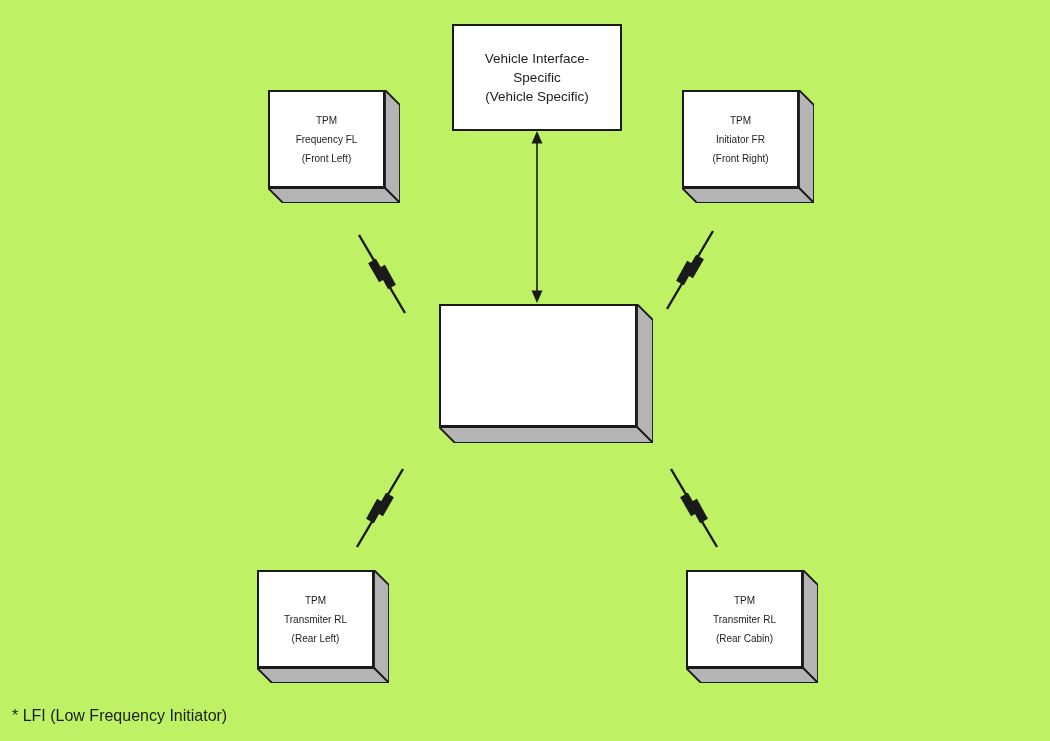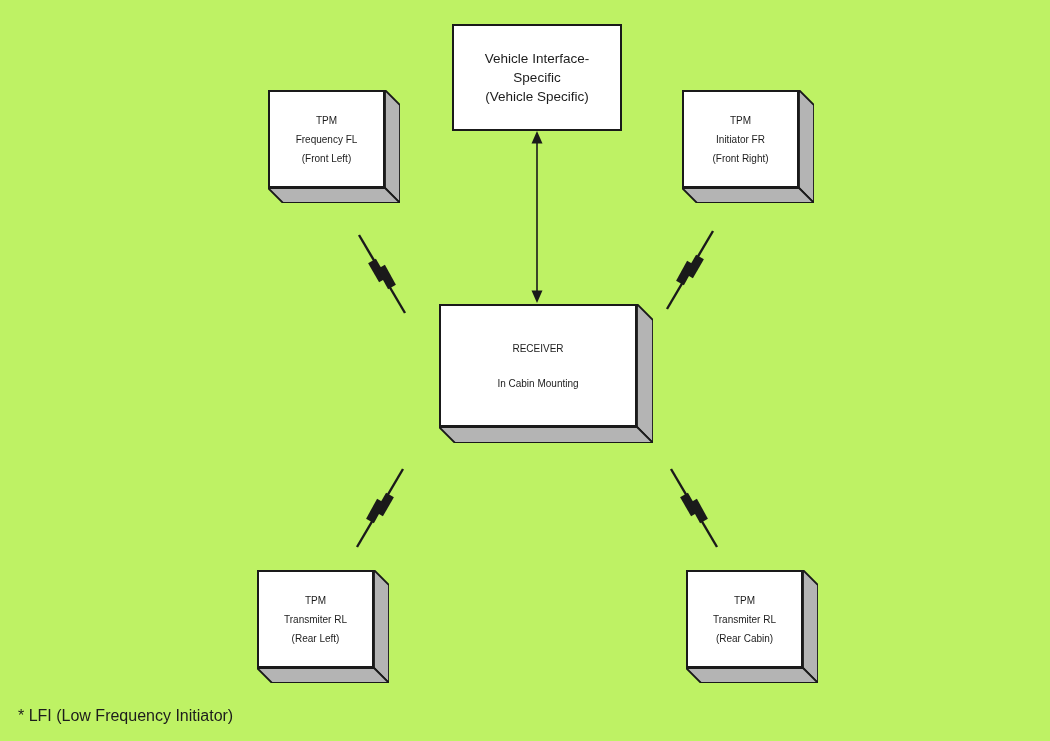--- a/index.html
+++ b/index.html
@@ -21,21 +21,21 @@
     position:absolute;left:452px;top:24px;width:170px;height:107px;
     border:2px solid #1a1a1a;background:#fff;box-sizing:border-box;
     display:flex;flex-direction:column;justify-content:center;align-items:center;
     text-align:center;font-size:13.5px;line-height:19px;white-space:nowrap;
   }
   .recv-gap{margin-bottom:16px;}
   .connector-layer{position:absolute;left:0;top:0;pointer-events:none;}
   .ink{stroke:#1a1a1a;fill:none;}
   .ink-fill{fill:#1a1a1a;stroke:none;}
   .footnote{
-    position:absolute;left:18px;top:706px;font-size:16px;line-height:20px;
+    position:absolute;left:12px;top:706px;font-size:16px;line-height:20px;
     color:#1c1c1c;white-space:nowrap;
   }
 </style>
 </head>
 <body>
 
 <div class="canvas">
 
   <svg class="connector-layer" width="1050" height="741" viewBox="0 0 1050 741">
     <defs>
@@ -89,24 +89,20 @@
       <span>(Front Right)</span>
     </div>
   </div>
 
   <div class="node" style="left:439px;top:304px;width:214px;height:139px">
     <svg width="214" height="139" viewBox="0 0 214 139">
       <polygon class="side" points="198,0 214,16 214,139 198,123"></polygon>
       <polygon class="side" points="0,123 16,139 214,139 198,123"></polygon>
       <rect class="face" x="1" y="1" width="196" height="121"></rect>
     </svg>
-    <div class="label" style="width:198px;height:123px">
-      <span class="recv-gap">RECEIVER</span>
-      <span>In Cabin Mounting</span>
-    </div>
   </div>
 
   <div class="node" style="left:257px;top:570px;width:132px;height:113px">
     <svg width="132" height="113" viewBox="0 0 132 113">
       <polygon class="side" points="117,0 132,15 132,113 117,98"></polygon>
       <polygon class="side" points="0,98 15,113 132,113 117,98"></polygon>
       <rect class="face" x="1" y="1" width="115" height="96"></rect>
     </svg>
     <div class="label" style="width:117px;height:98px">
       <span>TPM</span>

